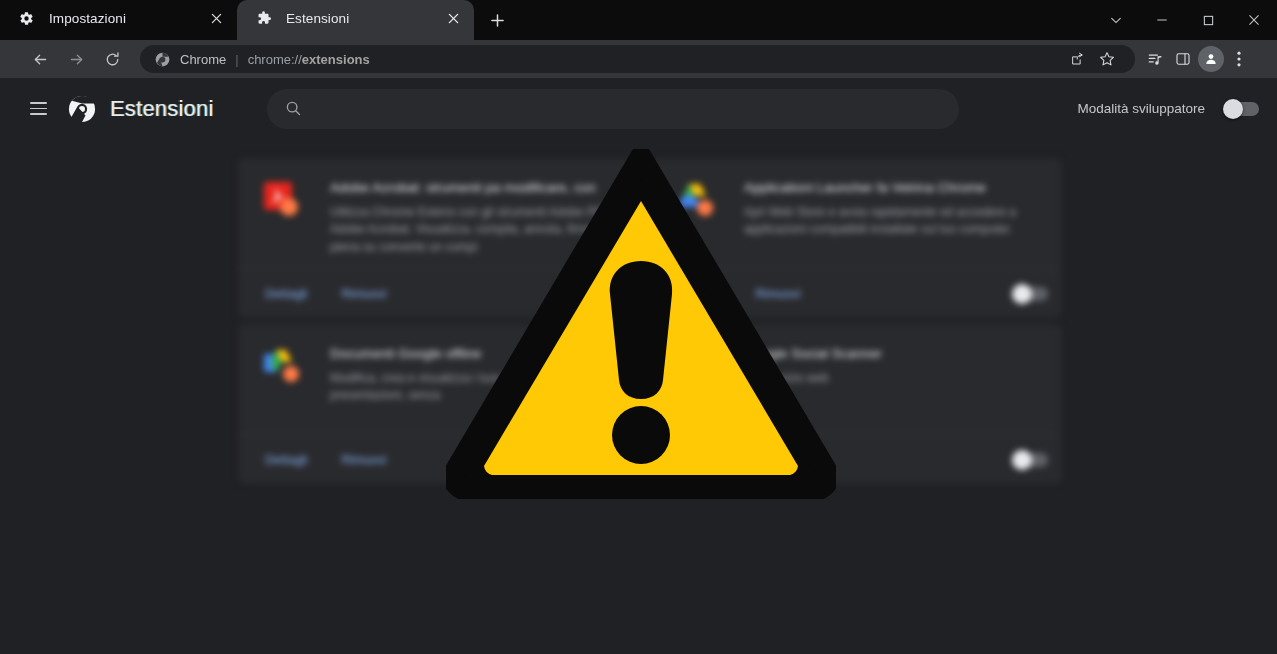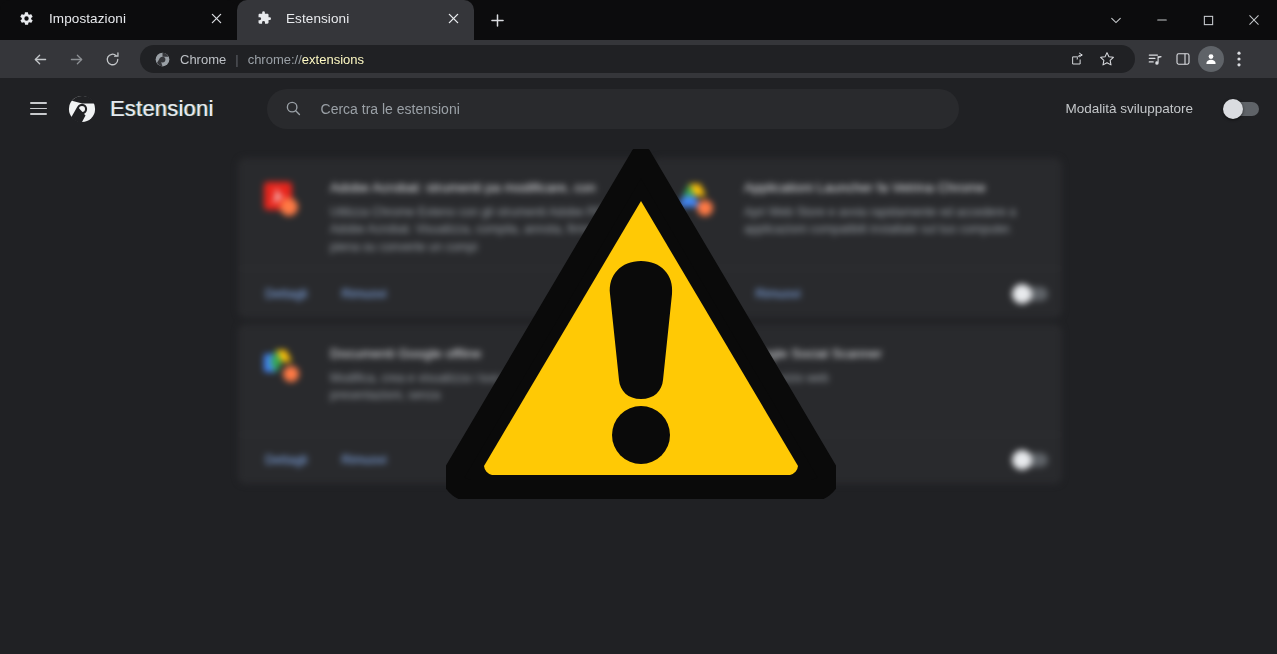--- a/index.html
+++ b/index.html
@@ -88,21 +88,21 @@
     display:flex;
     align-items:center;
     padding:0 14px;
     margin:0 6px 0 8px;
     min-width:0;
   }
   .omni-ico{ width:16px;height:16px;flex:0 0 16px;margin-right:10px;display:flex;align-items:center;justify-content:center;}
   .omni-chip{ font-size:13px;color:#bdc1c6; white-space:nowrap;}
   .omni-sep{ color:#5f6368; margin:0 9px; font-size:13px; }
   .omni-url{ font-size:13px; color:#9aa0a6; white-space:nowrap; }
-  .omni-url b{ color:#fef9c3; font-weight:400; }
+  .omni-url b{ color:#a3a3a3; font-weight:700; }
   .omni-actions{ margin-left:auto; display:flex; align-items:center; gap:2px; }
   .tb-ico{
     width:28px;height:28px;
     display:flex;align-items:center;justify-content:center;
     border-radius:50%;
     flex:0 0 28px;
   }
   .avatar{
     width:26px;height:26px;border-radius:50%;
     background:#5f6368;
@@ -145,21 +145,21 @@
   .searchbar .sico{width:18px;height:18px;flex:0 0 18px;margin-right:18px;display:flex;align-items:center;justify-content:center;}
   .searchbar input{
     flex:1 1 auto;
     background:transparent;border:none;outline:none;
     font-family:"Liberation Sans", sans-serif;
     font-size:14px;color:#e8eaed;
   }
   .searchbar input::placeholder{ color:#9aa0a6; }
   .devmode{
     margin-left:auto;
-    display:flex;align-items:center;gap:32px;
+    display:flex;align-items:center;gap:20px;
     padding-right:2px;
   }
   .devmode-label{ font-size:13.5px;color:#c4c7ca;white-space:nowrap;}
   .switch{
     width:34px;height:14px;border-radius:7px;
     background:#5f6368;position:relative;flex:0 0 34px;
   }
   .switch .knob{
     position:absolute;left:-2px;top:-3px;
     width:20px;height:20px;border-radius:50%;
@@ -395,21 +395,20 @@
   </div>
   <div class="pagetitle">Estensioni</div>
 
   <div class="searchbar">
     <span class="sico">
       <svg width="17" height="17" viewBox="0 0 20 20" stroke="#9aa0a6" stroke-width="1.6" fill="none" stroke-linecap="round">
         <circle cx="8.4" cy="8.4" r="5.6"></circle>
           <line x1="12.6" y1="12.6" x2="17" y2="17"></line>
       </svg>
     </span>
-    <input type="text" placeholder="Cerca tra le estensioni" style="">
   </div>
 
   <div class="devmode">
     <span class="devmode-label">Modalità sviluppatore</span>
     <span class="switch">
       <span class="knob"></span>
     </span>
   </div>
 </div>
 

